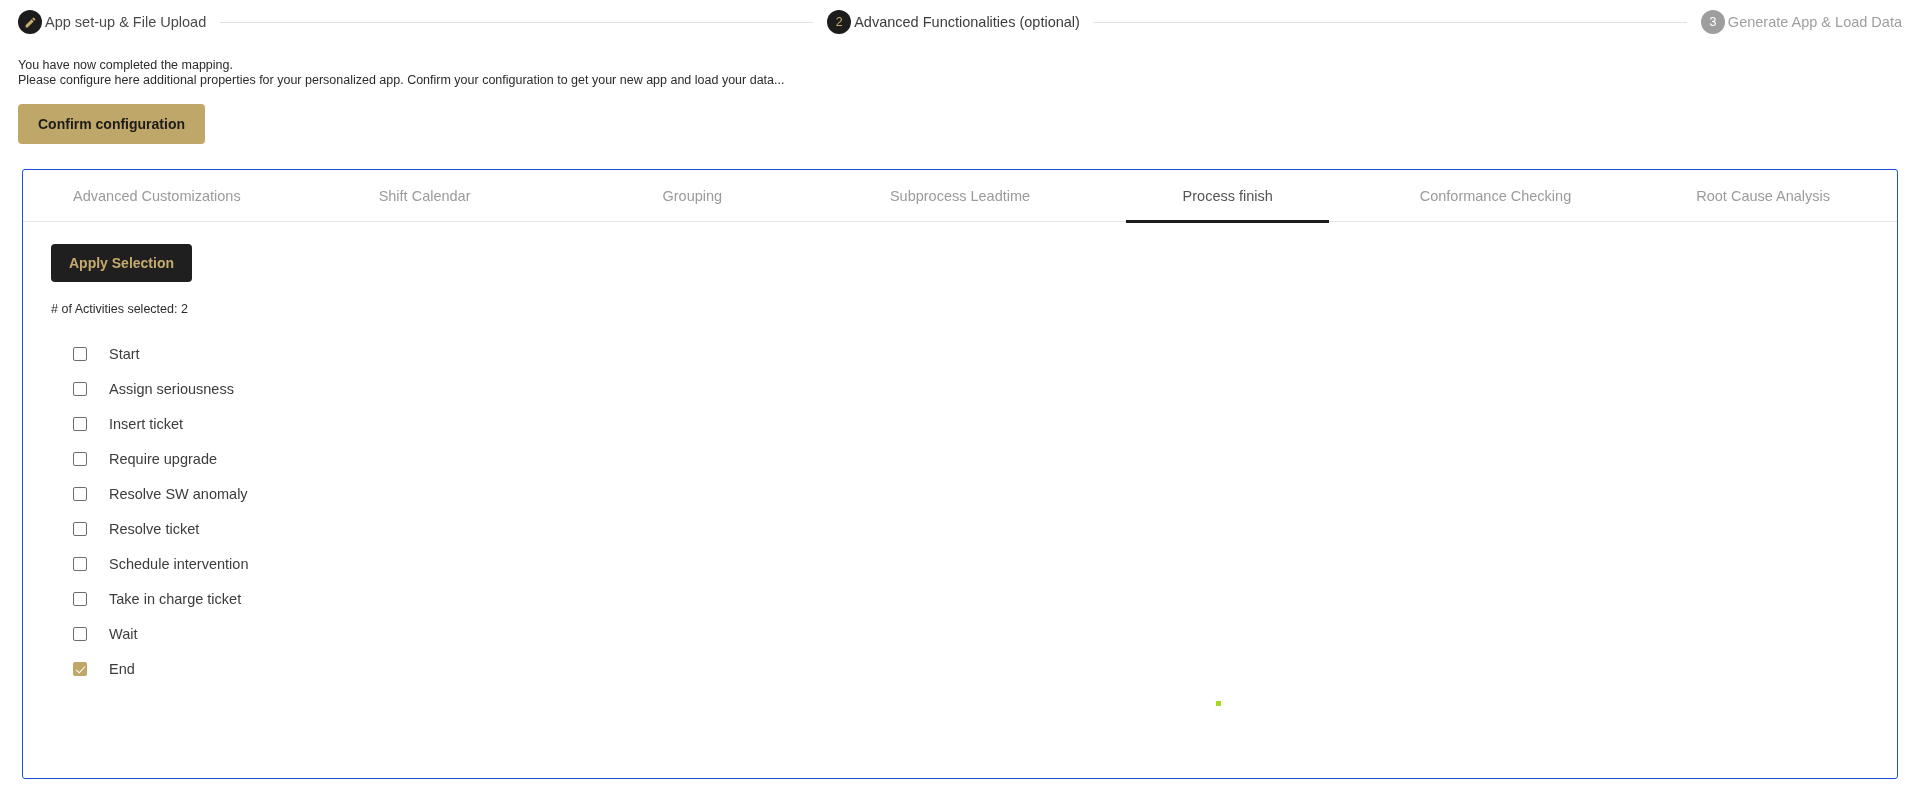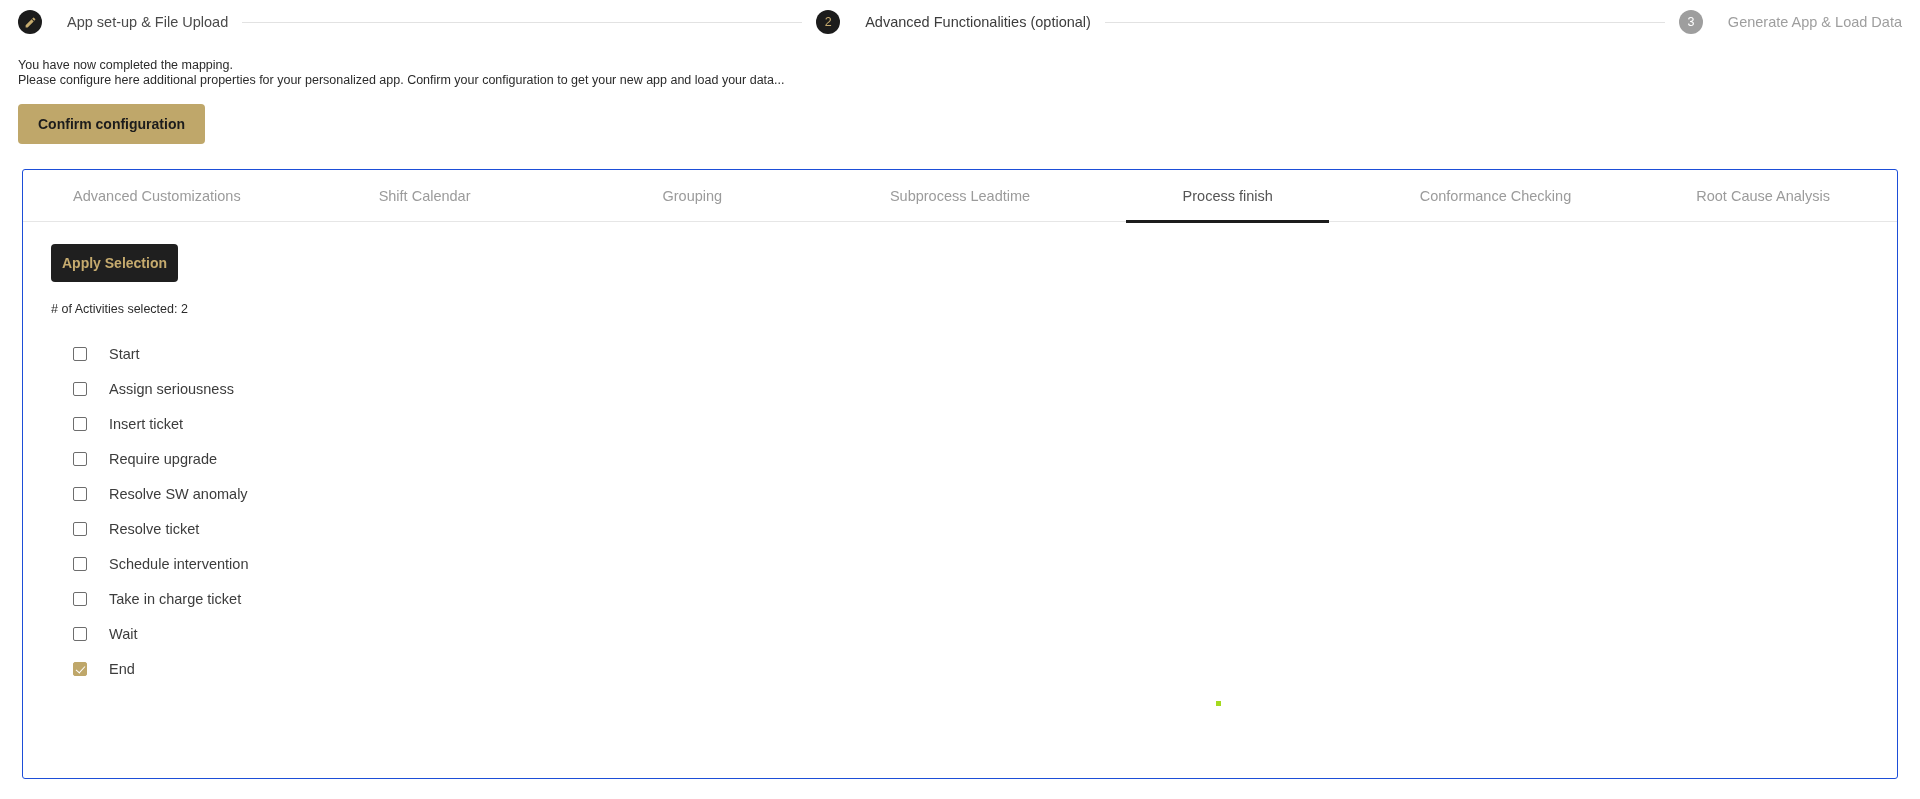--- a/index.html
+++ b/index.html
@@ -35,21 +35,21 @@
     display: flex;
     align-items: center;
     justify-content: center;
     font-size: 12.5px;
     flex: 0 0 auto;
   }
   .step-circle.done   { background: #1c1c1c; }
   .step-circle.active { background: #1c1c1c; color: #c6ab6e; }
   .step-circle.todo   { background: #9e9e9e; color: #ffffff; }
   .step-label {
-    margin-left: 25px;
+    margin-left: 3px;
     font-size: 14.5px;
   }
   .step-label.done   { color: #4a4a4a; }
   .step-label.active { color: #3c3c3c; }
   .step-label.todo   { color: #9e9e9e; }
   .step-line {
     flex: 1 1 auto;
     height: 1px;
     background: #e2e2e2;
     margin: 0 14px;
@@ -121,21 +121,21 @@
   .card-body { padding: 22px 28px 0 28px; position: relative; }
 
   .apply-btn {
     background: #1f1f1f;
     color: #c6ab6e;
     border: none;
     border-radius: 4px;
     font-size: 14px;
     font-weight: bold;
     font-family: "Liberation Sans", sans-serif;
-    padding: 11px 11px;
+    padding: 11px 18px;
     cursor: pointer;
   }
   .count-text {
     margin-top: 20px;
     font-size: 12.5px;
     color: #2b2b2b;
   }
 
   
   .check-list { margin-top: 20px; }

